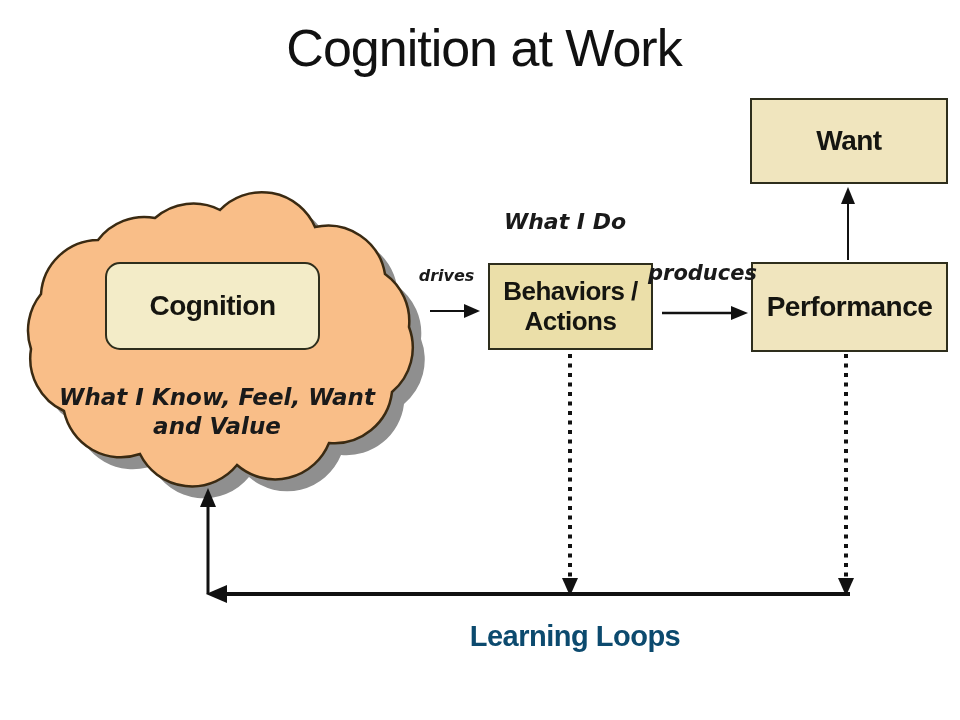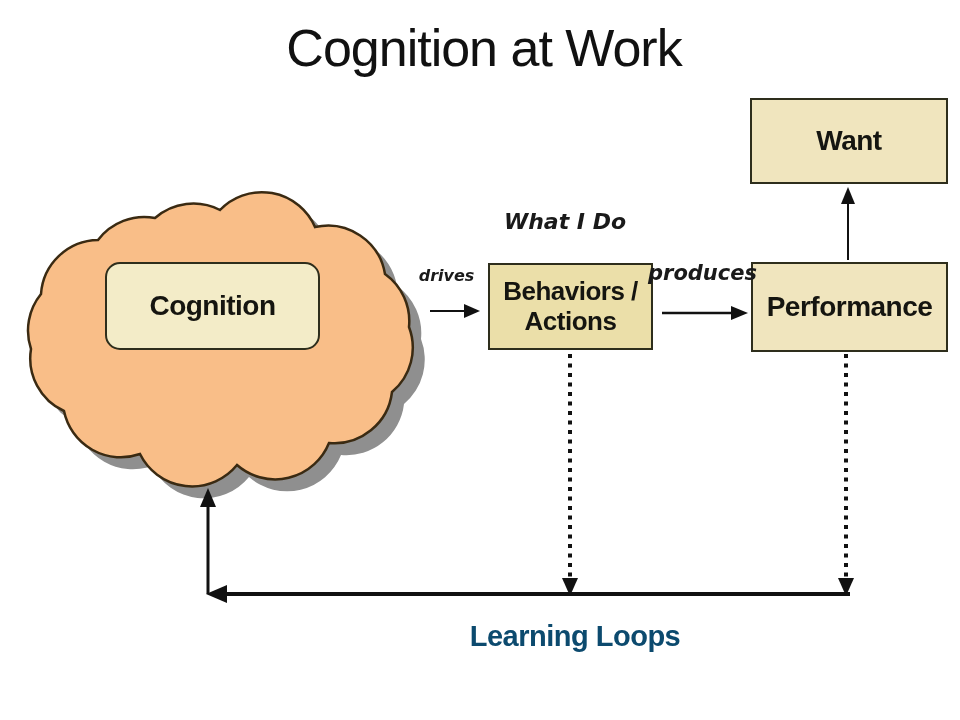--- a/index.html
+++ b/index.html
@@ -110,18 +110,19 @@
   <div class="node behaviors">
     <span>Behaviors / Actions</span>
   </div>
   <div class="node performance">
     <span>Performance</span>
   </div>
   <div class="node value">
     <span>Want</span>
   </div>
 
+  <div class="script-label cloud-subtext">What I Know, Feel, Want and Value</div>
   <div class="script-label what-i-do">What I Do</div>
   <div class="script-label drives-label">drives</div>
   <div class="script-label produces-label">produces</div>
   <div class="learning-loops">Learning Loops</div>
 
 </div>
 
 </body></html>

